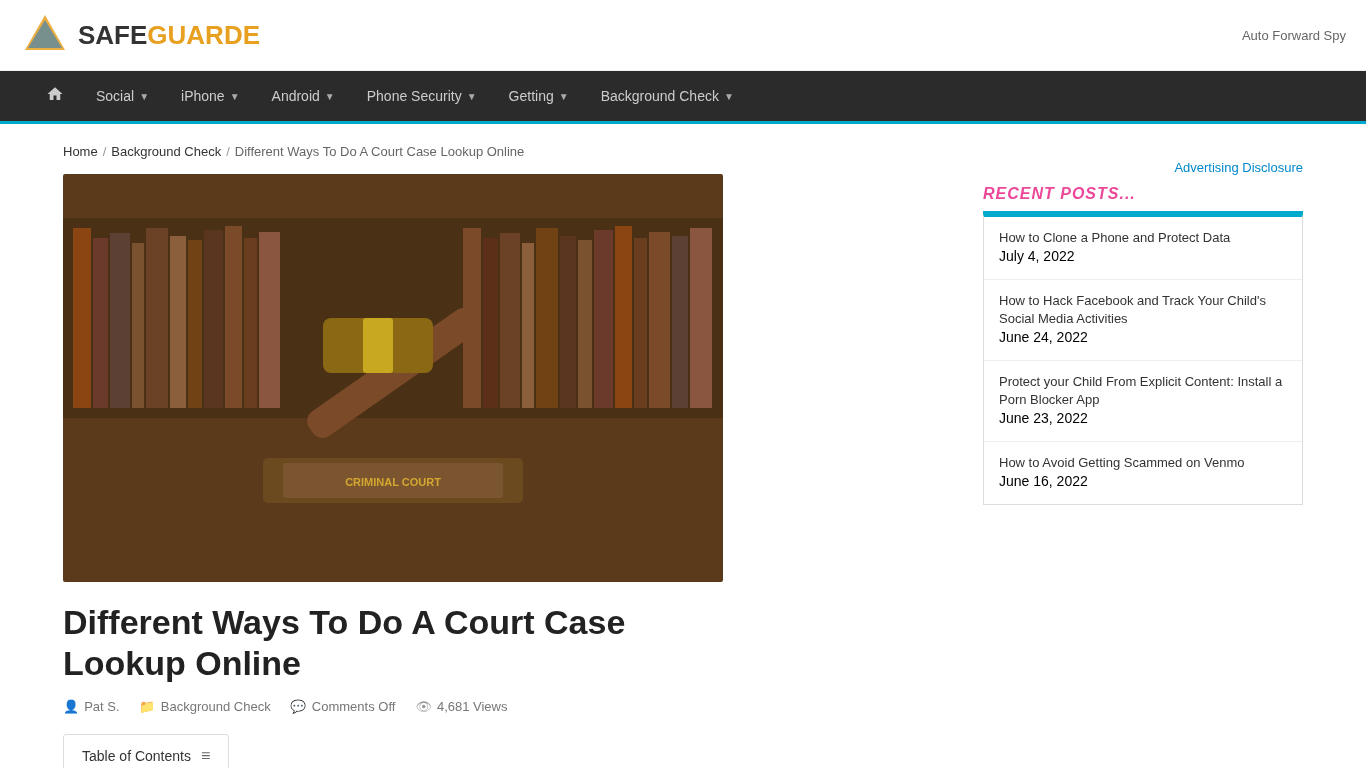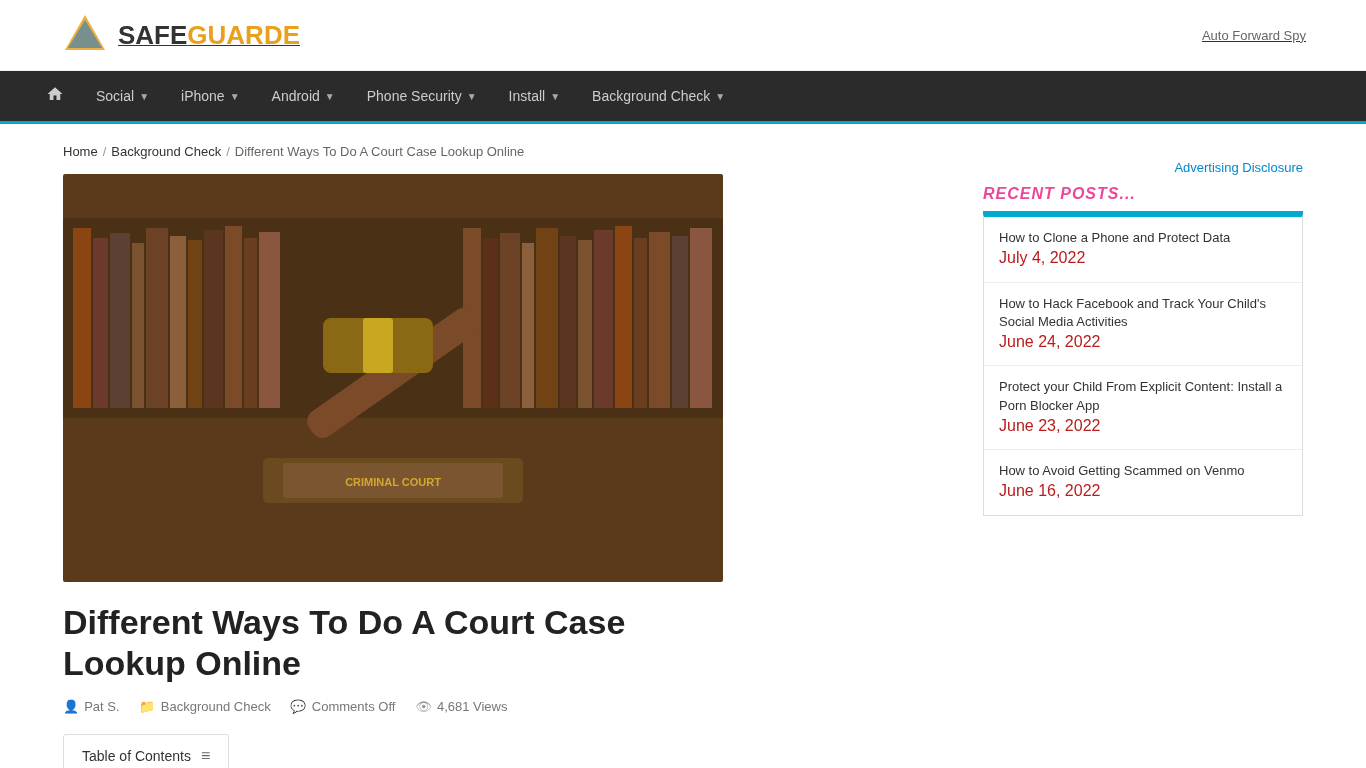--- a/index.html
+++ b/index.html
@@ -3,24 +3,23 @@
   <meta charset="utf-8">
   <style>
     * { margin: 0; padding: 0; box-sizing: border-box; }
     body { font-family: Arial, sans-serif; background: #fff; color: #333; font-size: 14px; }
 
     
     .site-header {
       display: flex;
       align-items: center;
       justify-content: space-between;
-      padding: 10px 60px;
+      padding: 10px 20px;
       background: #fff;
       border-bottom: 1px solid #eee;
-      text-decoration: underline;
     }
     .logo-area {
       display: flex;
       align-items: center;
       gap: 8px;
     }
     .logo-icon {
       width: 50px;
       height: 50px;
     }
@@ -176,22 +175,22 @@
       border-bottom: 1px solid #eee;
       font-size: 13px;
       line-height: 1.4;
     }
     .recent-post-item:last-child { border-bottom: none; }
     .post-title-link {
       color: #333;
       font-weight: normal;
     }
     .post-date {
-      color: #b91c1c;
-      font-size: 16px;
+      color: #000000;
+      font-size: 14px;
     }
   </style>
 </head>
 <body>
 
 <header class="site-header">
   <div class="logo-area">
     <svg class="logo-icon" viewBox="0 0 50 50">
       <polygon points="25,5 45,40 5,40" fill="#e8a020" opacity="0.85"></polygon>
       <polygon points="25,10 42,38 8,38" fill="#2b7bbf" opacity="0.6"></polygon>
@@ -219,21 +218,21 @@
   </div>
   <div class="nav-item">
     <span>Android</span>
     <span class="nav-arrow">▼</span>
   </div>
   <div class="nav-item">
     <span>Phone Security</span>
     <span class="nav-arrow">▼</span>
   </div>
   <div class="nav-item">
-    <span>Install</span>
+    <span>Getting</span>
     <span class="nav-arrow">▼</span>
   </div>
   <div class="nav-item">
     <span>Background Check</span>
     <span class="nav-arrow">▼</span>
   </div>
 </nav>
 
 <div class="page-content">
 

